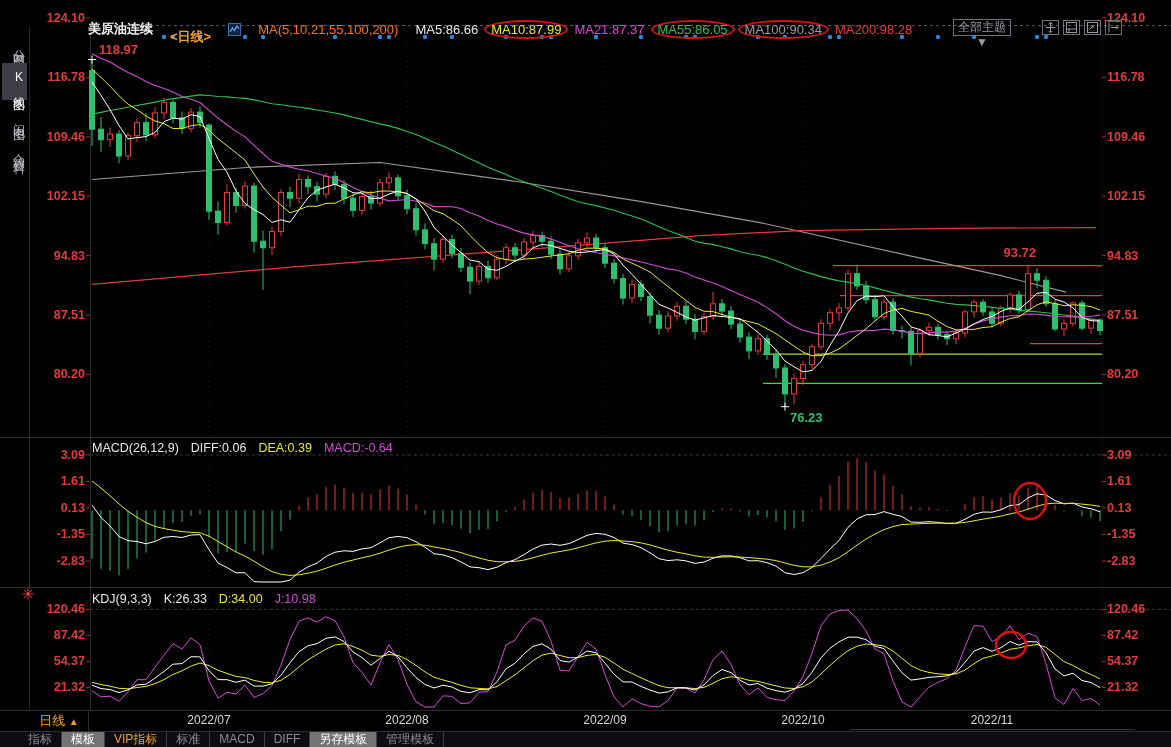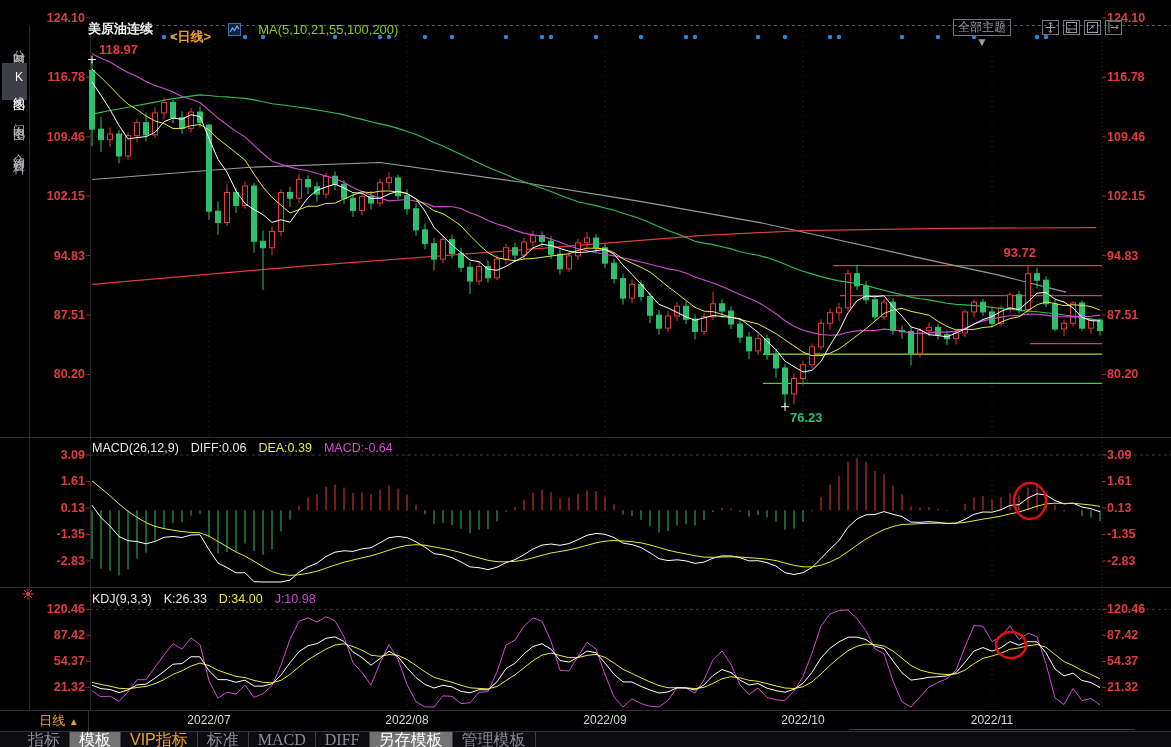--- a/index.html
+++ b/index.html
@@ -5,44 +5,44 @@
   html,body{margin:0;padding:0;background:#000;}
   *{box-sizing:border-box;}
   .app{position:relative;width:1171px;height:747px;background:#000;overflow:hidden;
        font-family:"Liberation Sans", sans-serif;}
   #chart{position:absolute;left:0;top:0;z-index:1;}
   .header{position:absolute;left:0;top:16px;width:1171px;height:26px;z-index:3;
           display:flex;align-items:center;gap:17px;padding-left:88px;font-size:13px;}
   .title{color:#f2f2f2;font-weight:bold;}
   .period-tag{color:#f0a030;font-weight:bold;margin-top:16px;}
   .mini-icon{display:inline-flex;align-items:center;}
-  .ma-config{color:#84cc16;}
+  .ma-config{color:#f97316;}
   #ma-values{display:flex;align-items:center;gap:9px;}
   #ma-values span{white-space:nowrap;}
   .circled{border:2px solid #cf1418;border-radius:50%;padding:0 5px;margin:0 -3px;}
   .theme-btn{position:absolute;left:953px;top:3px;width:58px;height:17px;line-height:15px;
              border:1px solid #72727c;color:#9a9aa4;font-size:12px;text-align:center;cursor:pointer;}
   .win-btns{position:absolute;left:1042px;top:4px;display:flex;gap:4px;}
   .win-btn{width:17px;height:15px;border:1px solid #72727c;display:flex;align-items:center;
            justify-content:center;cursor:pointer;}
   .sidebar{position:absolute;left:0;top:26px;width:29px;height:684px;z-index:3;
            display:flex;flex-direction:column;align-items:center;}
   .side-tab{writing-mode:vertical-rl;text-orientation:upright;color:#b4b4bc;font-size:12px;
             padding:7px 0;margin-top:7px;width:25px;text-align:center;letter-spacing:3px;cursor:pointer;}
   .side-tab.active{background:#3e3e46;color:#ffffff;}
   .period-btn{position:absolute;left:30px;top:711px;width:59px;height:20px;line-height:20px;z-index:3;
               color:#f0a028;font-weight:normal;font-size:13px;text-align:center;
               border-right:1px solid #2c2c33;cursor:pointer;}
   .period-btn .arr{font-size:10px;}
   .toolbar{position:absolute;left:0;top:731px;width:1171px;height:16px;z-index:3;background:#0c0c11;
-           border-top:1px solid #2e2e36;display:flex;font-size:16px;line-height:15px;color:#8c8c96;}
+           border-top:1px solid #2e2e36;display:flex;font-size:12px;line-height:15px;color:#8c8c96;}
   .tb{padding:0 9px;border-right:1px solid #3c3c46;cursor:pointer;white-space:nowrap;}
   .tb.hl{background:#737373;color:#ffffff;}
   .tb.accent{color:#f0a028;}
-  .tb.mono{font-family:Liberation Serif, serif;}
+  .tb.mono{font-family:Liberation Sans, sans-serif;}
   .tb-first{margin-left:19px;}
   .tb-fill{flex:1;border:none;}
 </style>
 </head>
 <body>
 
 <div class="app">
 
   <svg id="chart" width="1171" height="747">
       <line x1="0" y1="437.5" x2="1171" y2="437.5" stroke="#2c2c33"></line>
@@ -545,20 +545,28 @@
   <div class="header">
     <span class="title">美原油连续</span>
     <span class="period-tag">&lt;日线&gt;</span>
     <span class="mini-icon">
       <svg width="13" height="13">
           <rect x="0.5" y="0.5" width="12" height="12" fill="#10253c" stroke="#3a6ea8"></rect>
           <polyline points="2,9 4.5,5 6.5,7.5 9,3 11,6" fill="none" stroke="#6ab0ff" stroke-width="1.2"></polyline>
         </svg>
     </span>
     <span class="ma-config">MA(5,10,21,55,100,200)</span>
+    <span id="ma-values">
+        <span style="color: rgb(232, 232, 232);">MA5:86.66</span>
+        <span class="circled" style="color: rgb(232, 232, 56);">MA10:87.99</span>
+        <span style="color: rgb(210, 74, 210);">MA21:87.37</span>
+        <span class="circled" style="color: rgb(47, 191, 79);">MA55:86.05</span>
+        <span class="circled" style="color: rgb(154, 154, 154);">MA100:90.34</span>
+        <span style="color: rgb(226, 59, 59);">MA200:98.28</span>
+      </span>
     <div class="theme-btn">全部主题▼</div>
     <div class="win-btns">
       <span class="win-btn">
         <svg width="11" height="11">
             <path d="M5.5 0.5 V10.5 M0.5 5.5 H10.5 M3.5 2 L5.5 0.5 L7.5 2 M3.5 9 L5.5 10.5 L7.5 9" fill="none" stroke="#9a9aa4"></path>
           </svg>
       </span>
       <span class="win-btn">
         <svg width="11" height="11">
             <rect x="0.5" y="0.5" width="10" height="10" fill="none" stroke="#9a9aa4"></rect>

